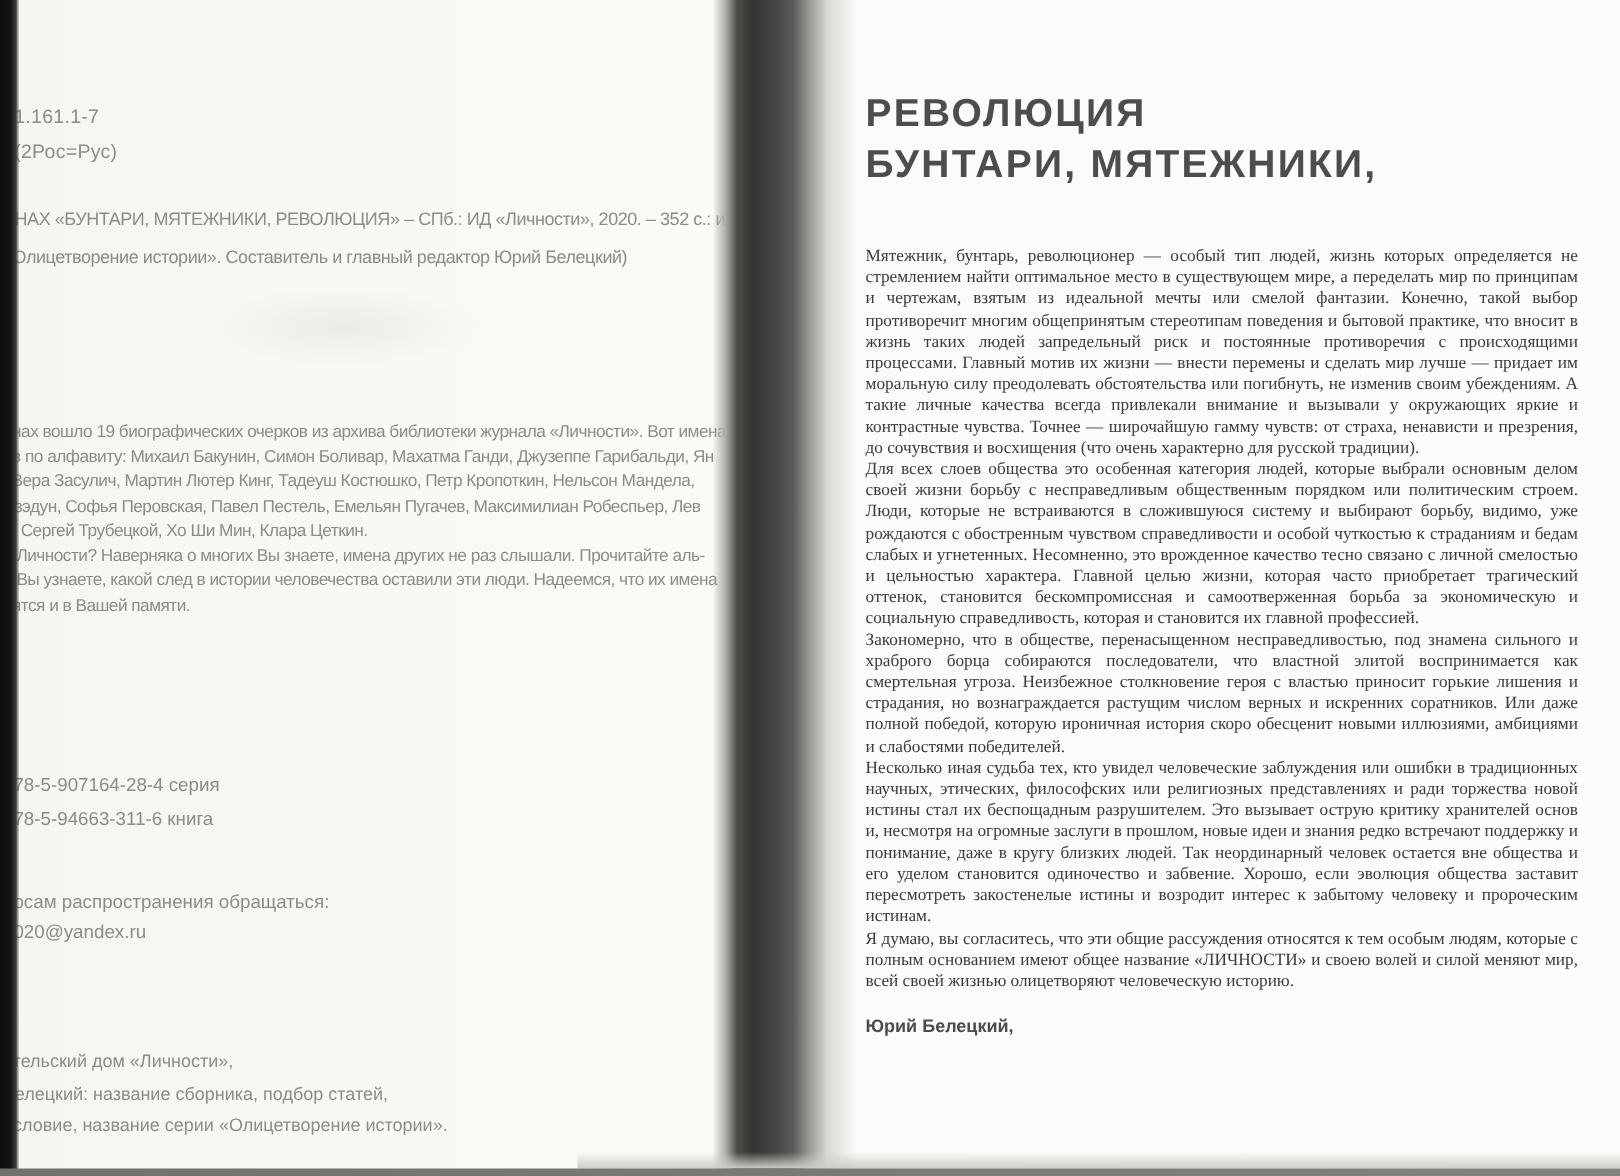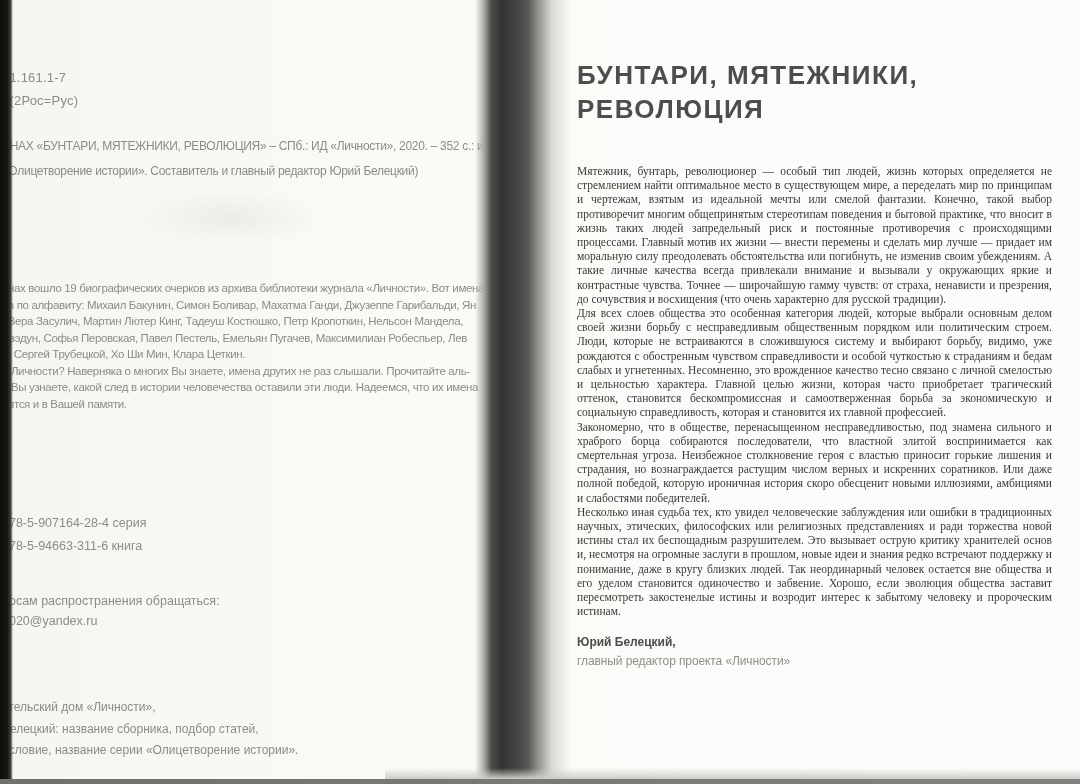--- a/index.html
+++ b/index.html
@@ -120,33 +120,33 @@
 
     <div class="lp credits">
       <div>ательский дом «Личности»,</div>
       <div>Белецкий: название сборника, подбор статей,</div>
       <div>исловие, название серии «Олицетворение истории».</div>
     </div>
   </div>
 
   <div>
     <h1 class="rp-title">
+      <div>РЕВОЛЮЦИЯ</div>
       <div>БУНТАРИ, МЯТЕЖНИКИ,</div>
-      <div>РЕВОЛЮЦИЯ</div>
     </h1>
 
     <div class="rp-content">
       <p>Мятежник, бунтарь, революционер — особый тип людей, жизнь которых определяется не стремлением найти оптимальное место в существующем мире, а переделать мир по принципам и чертежам, взятым из идеальной мечты или смелой фантазии. Конечно, такой выбор противоречит многим общепринятым стереотипам поведения и бытовой практике, что вносит в жизнь таких людей запредельный риск и постоянные противоречия с происходящими процессами. Главный мотив их жизни — внести перемены и сделать мир лучше — придает им моральную силу преодолевать обстоятельства или погибнуть, не изменив своим убеждениям. А такие личные качества всегда привлекали внимание и вызывали у окружающих яркие и контрастные чувства. Точнее — широчайшую гамму чувств: от страха, ненависти и презрения, до сочувствия и восхищения (что очень характерно для русской традиции).</p>
       <p>Для всех слоев общества это особенная категория людей, которые выбрали основным делом своей жизни борьбу с несправедливым общественным порядком или политическим строем. Люди, которые не встраиваются в сложившуюся систему и выбирают борьбу, видимо, уже рождаются с обостренным чувством справедливости и особой чуткостью к страданиям и бедам слабых и угнетенных. Несомненно, это врожденное качество тесно связано с личной смелостью и цельностью характера. Главной целью жизни, которая часто приобретает трагический оттенок, становится бескомпромиссная и самоотверженная борьба за экономическую и социальную справедливость, которая и становится их главной профессией.</p>
       <p>Закономерно, что в обществе, перенасыщенном несправедливостью, под знамена сильного и храброго борца собираются последователи, что властной элитой воспринимается как смертельная угроза. Неизбежное столкновение героя с властью приносит горькие лишения и страдания, но вознаграждается растущим числом верных и искренних соратников. Или даже полной победой, которую ироничная история скоро обесценит новыми иллюзиями, амбициями и слабостями победителей.</p>
       <p>Несколько иная судьба тех, кто увидел человеческие заблуждения или ошибки в традиционных научных, этических, философских или религиозных представлениях и ради торжества новой истины стал их беспощадным разрушителем. Это вызывает острую критику хранителей основ и, несмотря на огромные заслуги в прошлом, новые идеи и знания редко встречают поддержку и понимание, даже в кругу близких людей. Так неординарный человек остается вне общества и его уделом становится одиночество и забвение. Хорошо, если эволюция общества заставит пересмотреть закостенелые истины и возродит интерес к забытому человеку и пророческим истинам.</p>
+      <p>Я думаю, вы согласитесь, что эти общие рассуждения относятся к тем особым людям, которые с полным основанием имеют общее название «ЛИЧНОСТИ» и своею волей и силой меняют мир, всей своей жизнью олицетворяют человеческую историю.</p>
 
       <div class="signature">
         <div class="sig-name">Юрий Белецкий,</div>
-        <div class="sig-role">главный редактор проекта «Личности»</div>
       </div>
     </div>
   </div>
 
   <div class="spine"></div>
   <div class="left-edge"></div>
   <div class="bottom-curve"></div>
   <div class="bottom-edge"></div>
 
 </div>

